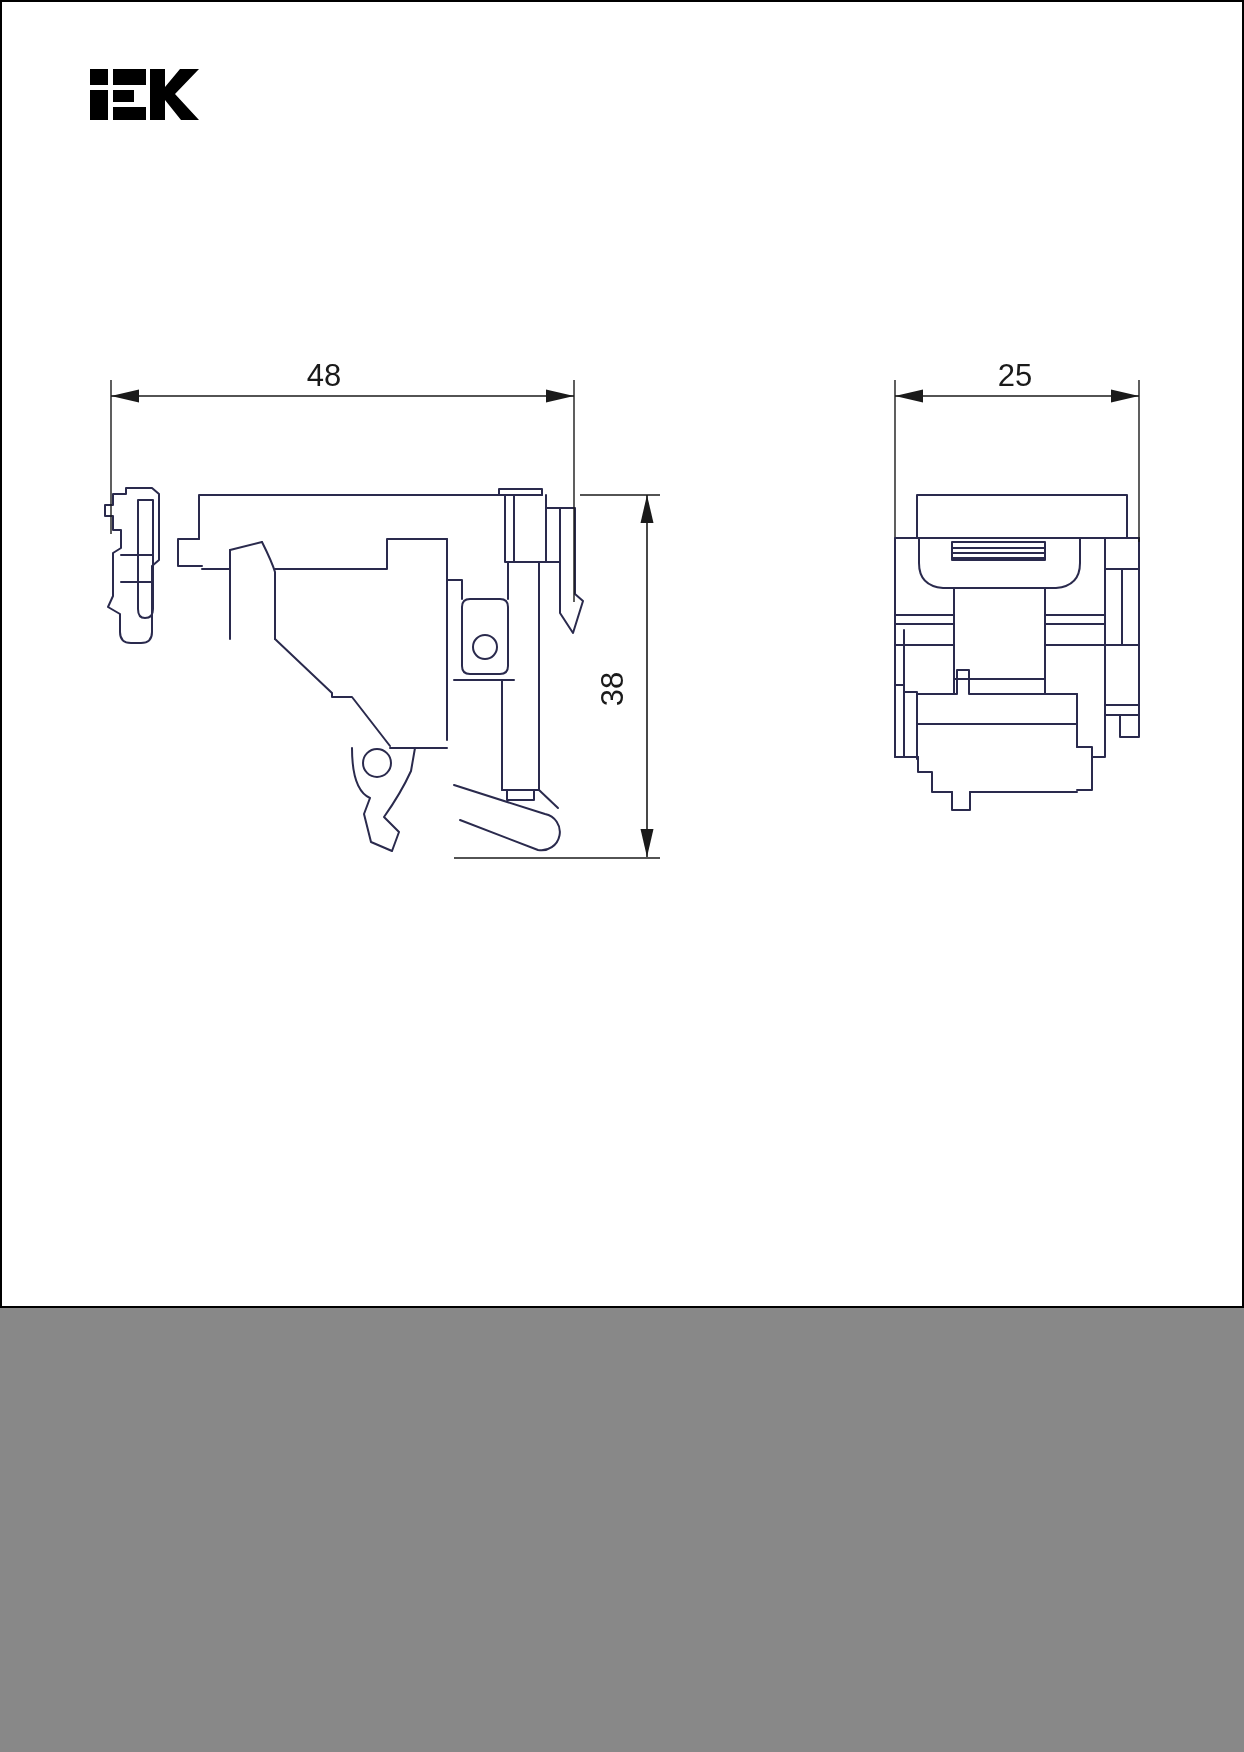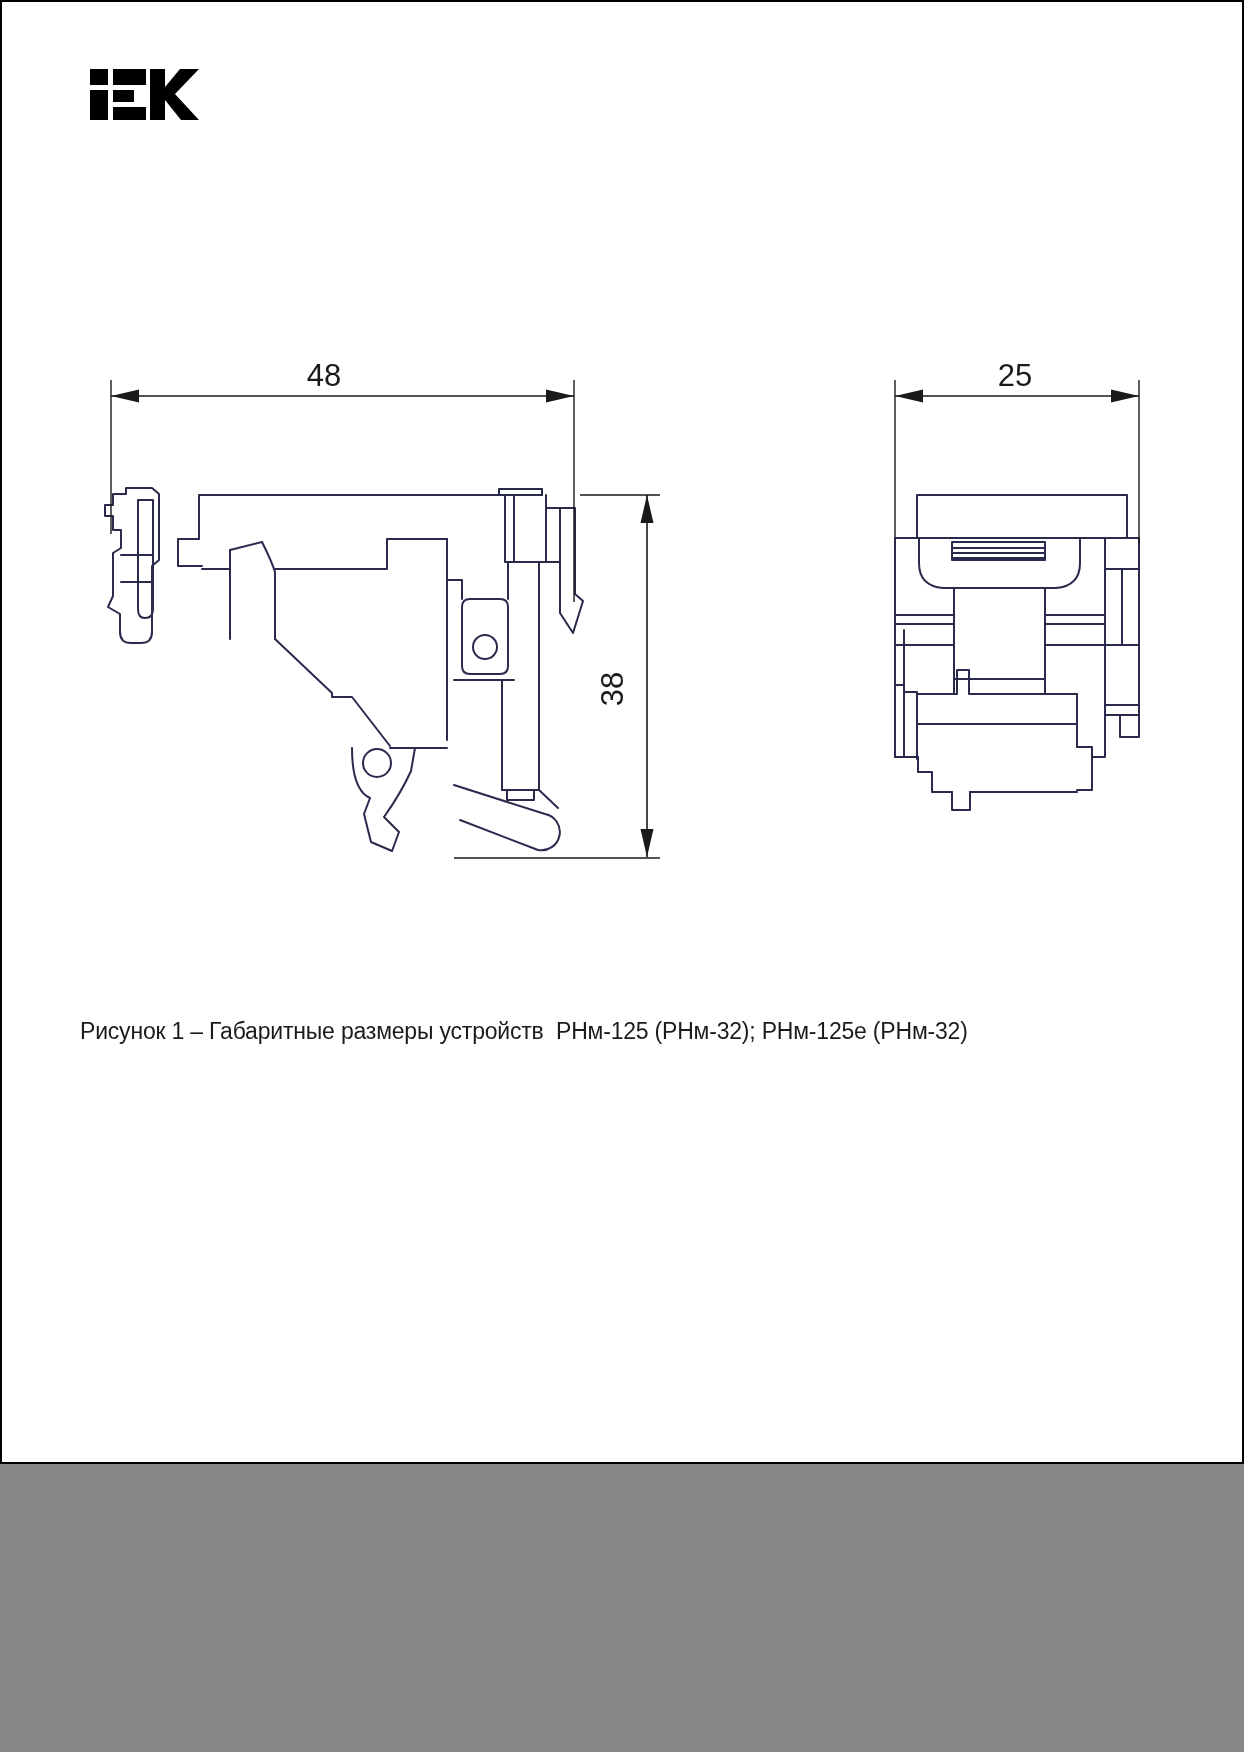--- a/index.html
+++ b/index.html
@@ -1,18 +1,18 @@
 <!DOCTYPE html>
 <html style="--bg: #ffffff; --frame: #000000; --geo: #2a2a4d; --dim: #1a1a1a;"><head>
 <meta charset="utf-8">
 <style>
   html,body{margin:0;padding:0;background:#888;}
   .page{
     position:relative;
-    width:1244px;height:1464px;
+    width:1244px;height:1308px;
     margin:0 auto;
     background:var(--bg,#fff);
     border:2px solid var(--frame,#000);
     box-sizing:border-box;
     overflow:hidden;
     font-family:"Liberation Sans", sans-serif;
   }
   .logo-wrap{position:absolute;left:86px;top:60px;width:112px;height:58px;}
   .logo-wrap svg{display:block;width:100%;height:100%;}
   .drawing-svg{position:absolute;left:0;top:0;width:1244px;height:1752px;}
@@ -161,15 +161,14 @@
         <path class="extline" d="M893,378 V535"></path>
         <path class="extline" d="M1137,378 V540"></path>
         <path class="dimline" d="M893,394 H1137"></path>
         <polygon class="arrow" points="893,394 921,387.5 921,400.5"></polygon>
         <polygon class="arrow" points="1137,394 1109,387.5 1109,400.5"></polygon>
         <text class="dimtext" x="1013" y="384">25</text>
       </g>
     </g>
   </svg>
 
-  <div class="caption">Рисунок 1 – Габаритные размеры устройств  РНм-125 (РНм-32); РНм-125е (РНм-32)</div>
 
 </div>
 
 </body></html>

